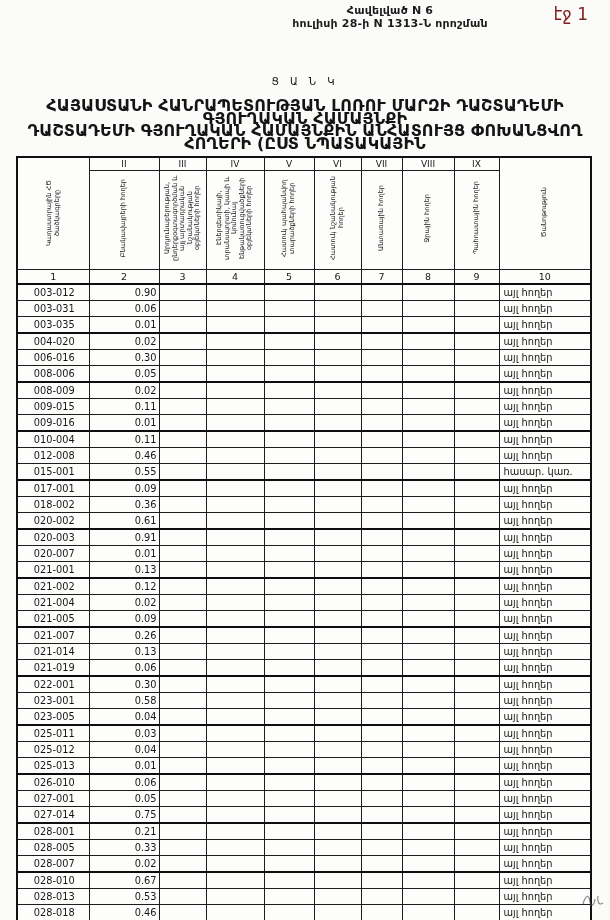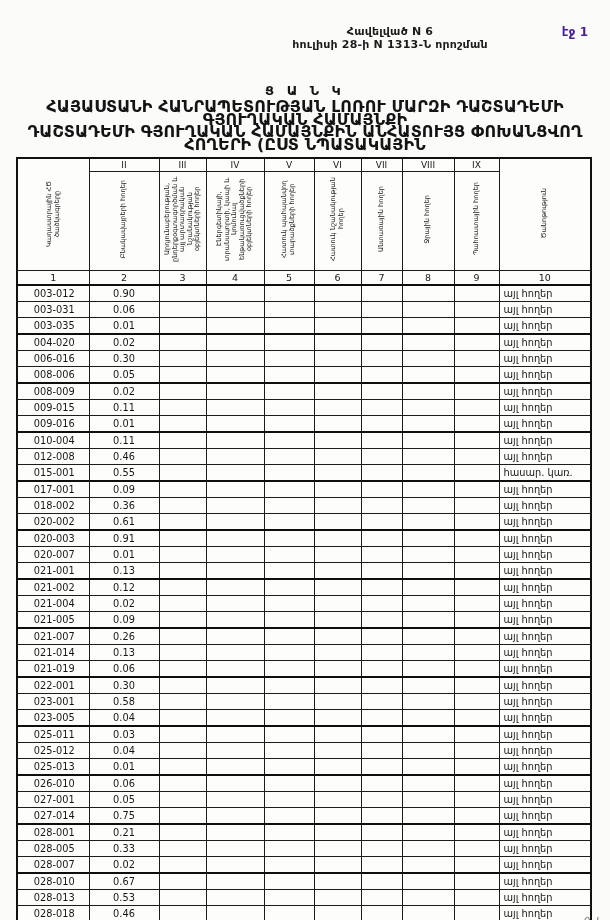--- a/index.html
+++ b/index.html
@@ -4,33 +4,33 @@
 <style>
   html,body{margin:0;padding:0;}
   body{
     width:610px;height:920px;overflow:hidden;position:relative;
     background:#fbfbf9;color:#161616;
     font-family:"DejaVu Sans",sans-serif;
     -webkit-font-smoothing:none;
   }
   .page{position:relative;width:610px;height:920px;}
   
-  .top-area{position:relative;height:52px;padding-top:6px;margin-top:21px;}
+  .top-area{position:relative;height:52px;padding-top:20px;}
   .appendix{
     position:absolute;left:230px;top:4px;width:320px;
     text-align:center;font-weight:bold;font-size:11px;line-height:13px;
     color:#1b1b1b;letter-spacing:0.2px;
   }
   .page-num{
     position:absolute;right:22px;top:4px;
-    font-weight:bold;font-size:12px;color:#4c1d95;
+    font-weight:normal;font-size:17px;color:#7f1d1d;
   }
   
   .title-block{margin-top:4px;text-align:center;color:#141414;}
-  .title-caption{font-weight:bold;font-size:13px;letter-spacing:4px;margin-bottom:3px;}
+  .title-caption{font-weight:normal;font-size:10px;letter-spacing:4px;margin-bottom:13px;}
   .title-line{font-weight:bold;font-size:16px;line-height:12.5px;letter-spacing:0.1px;}
   
   table.landtable{
     border-collapse:collapse;table-layout:fixed;
     margin:6px 0 0 16px;
     background:#fdfdfc;
   }
   table.landtable th,table.landtable td{
     border:1px solid #1d1d1d;
     padding:0 2px;overflow:hidden;
@@ -41,21 +41,21 @@
   .rot-row th{height:96px;vertical-align:middle;text-align:center;padding:1px;}
   .vtext{
     display:inline-block;
     writing-mode:vertical-rl;transform:rotate(180deg);
     font-size:6.6px;line-height:7.6px;letter-spacing:0;
     max-height:94px;white-space:normal;text-align:center;color:#222;
   }
   .colnum-row td{height:13px;font-size:9.5px;text-align:center;padding:0;border-top:2px solid #111;}
   tbody.data td{height:15px;font-size:9.8px;white-space:nowrap;}
   tbody.data td.c1{text-align:center;padding-left:4px;}
-  tbody.data td.c2{text-align:center;}
+  tbody.data td.c2{text-align:right;}
   tbody.data td.c3,tbody.data td.c4,tbody.data td.c5,tbody.data td.c6,
   tbody.data td.c7,tbody.data td.c8,tbody.data td.c9{text-align:center;}
   tbody.data td.c10{text-align:left;padding-left:4px;}
   tbody.data tr:nth-child(3n+1) td{border-top-width:2px;border-top-color:#0e0e0e;}
   .scribble{position:absolute;right:4px;bottom:10px;opacity:.7;}
 </style>
 </head>
 <body>
 
 <div class="page">

